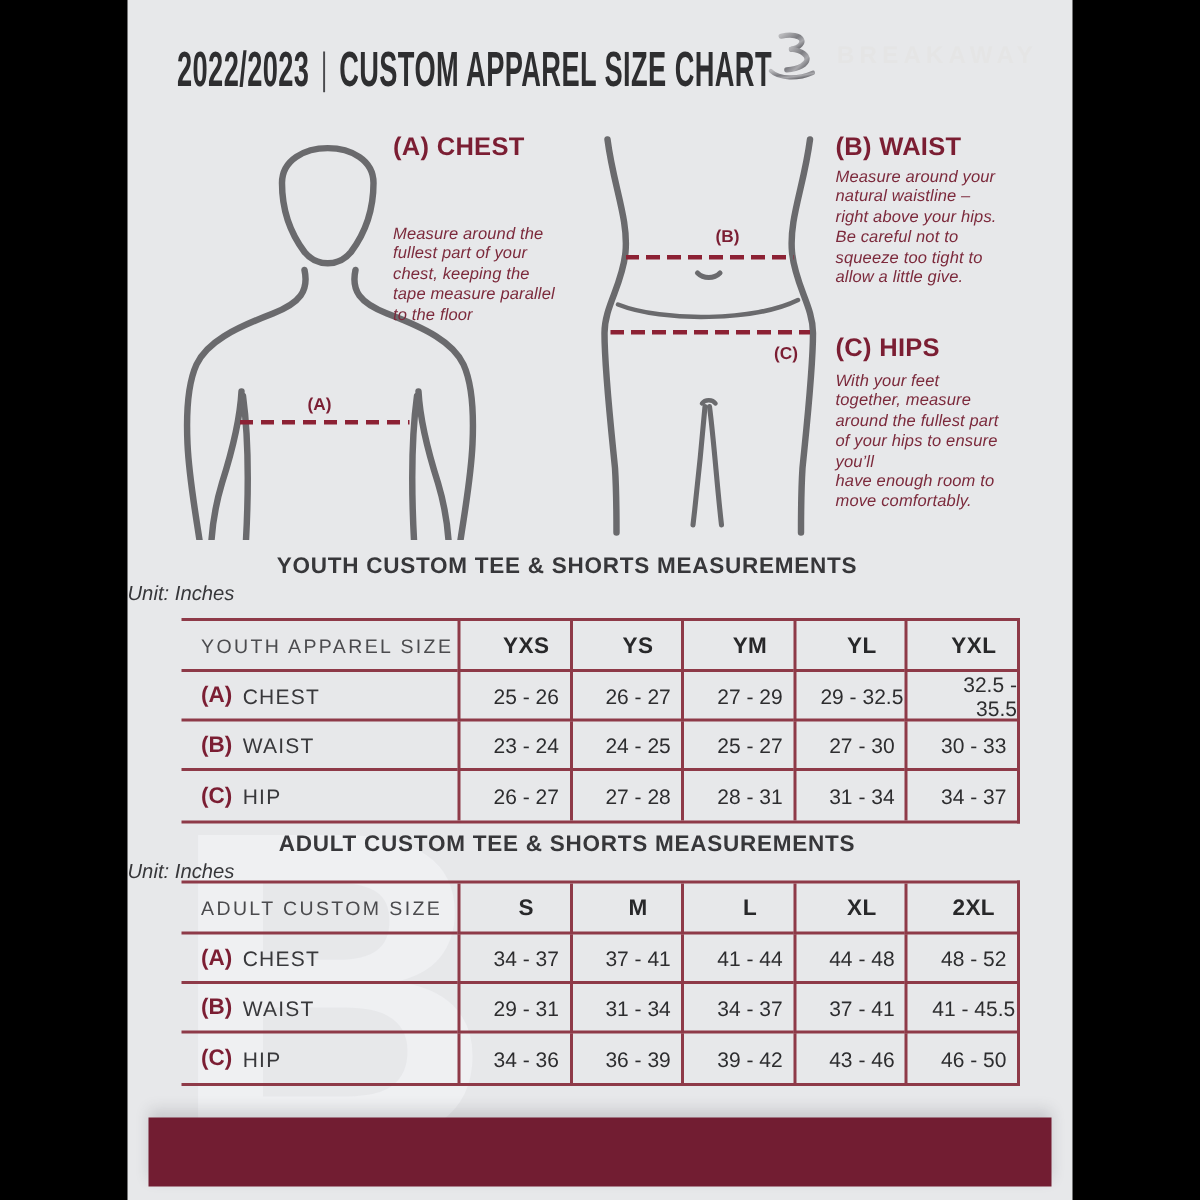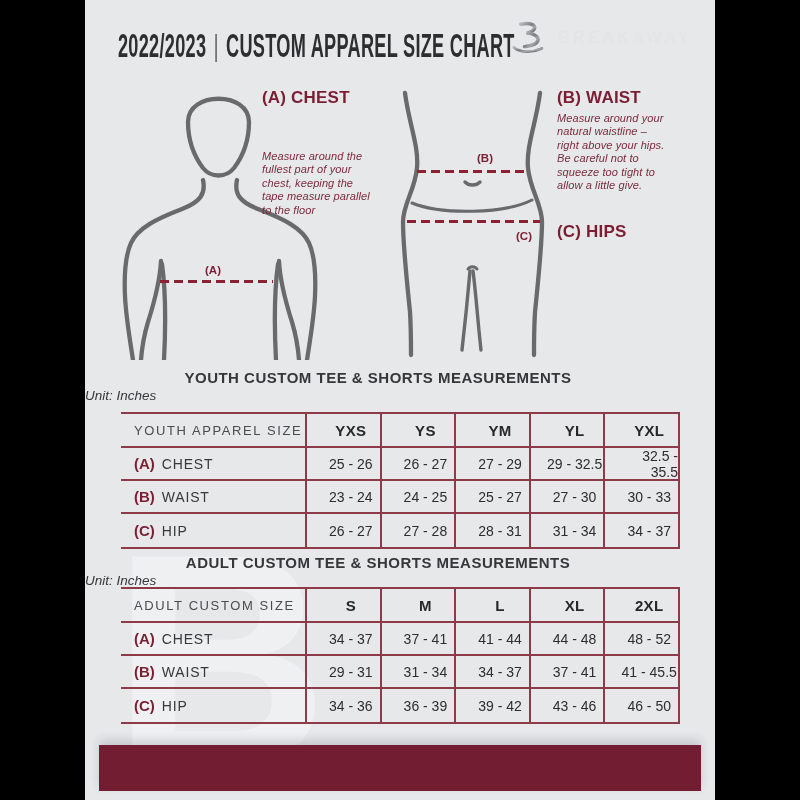--- a/index.html
+++ b/index.html
@@ -143,20 +143,27 @@
 tape measure parallel
 to the floor</div>
   <div class="guide-title" id="waist-title">(B) WAIST</div>
   <div class="guide-text" id="waist-text">Measure around your
 natural waistline –
 right above your hips.
 Be careful not to
 squeeze too tight to
 allow a little give.</div>
   <div class="guide-title" id="hips-title">(C) HIPS</div>
+  <div class="guide-text" id="hips-text">With your feet
+together, measure
+around the fullest part
+of your hips to ensure
+you’ll
+have enough room to
+move comfortably.</div>
 
   <div class="section-heading" id="youth-heading">YOUTH CUSTOM TEE &amp; SHORTS MEASUREMENTS</div>
   <div class="unit" id="youth-unit">Unit: Inches</div>
 
   <div class="size-table" id="youth-table">
     <div class="cell lab size-lab">YOUTH APPAREL SIZE</div>
     <div class="cell v col-hdr">YXS</div>
     <div class="cell v col-hdr">YS</div>
     <div class="cell v col-hdr">YM</div>
     <div class="cell v col-hdr">YL</div>

